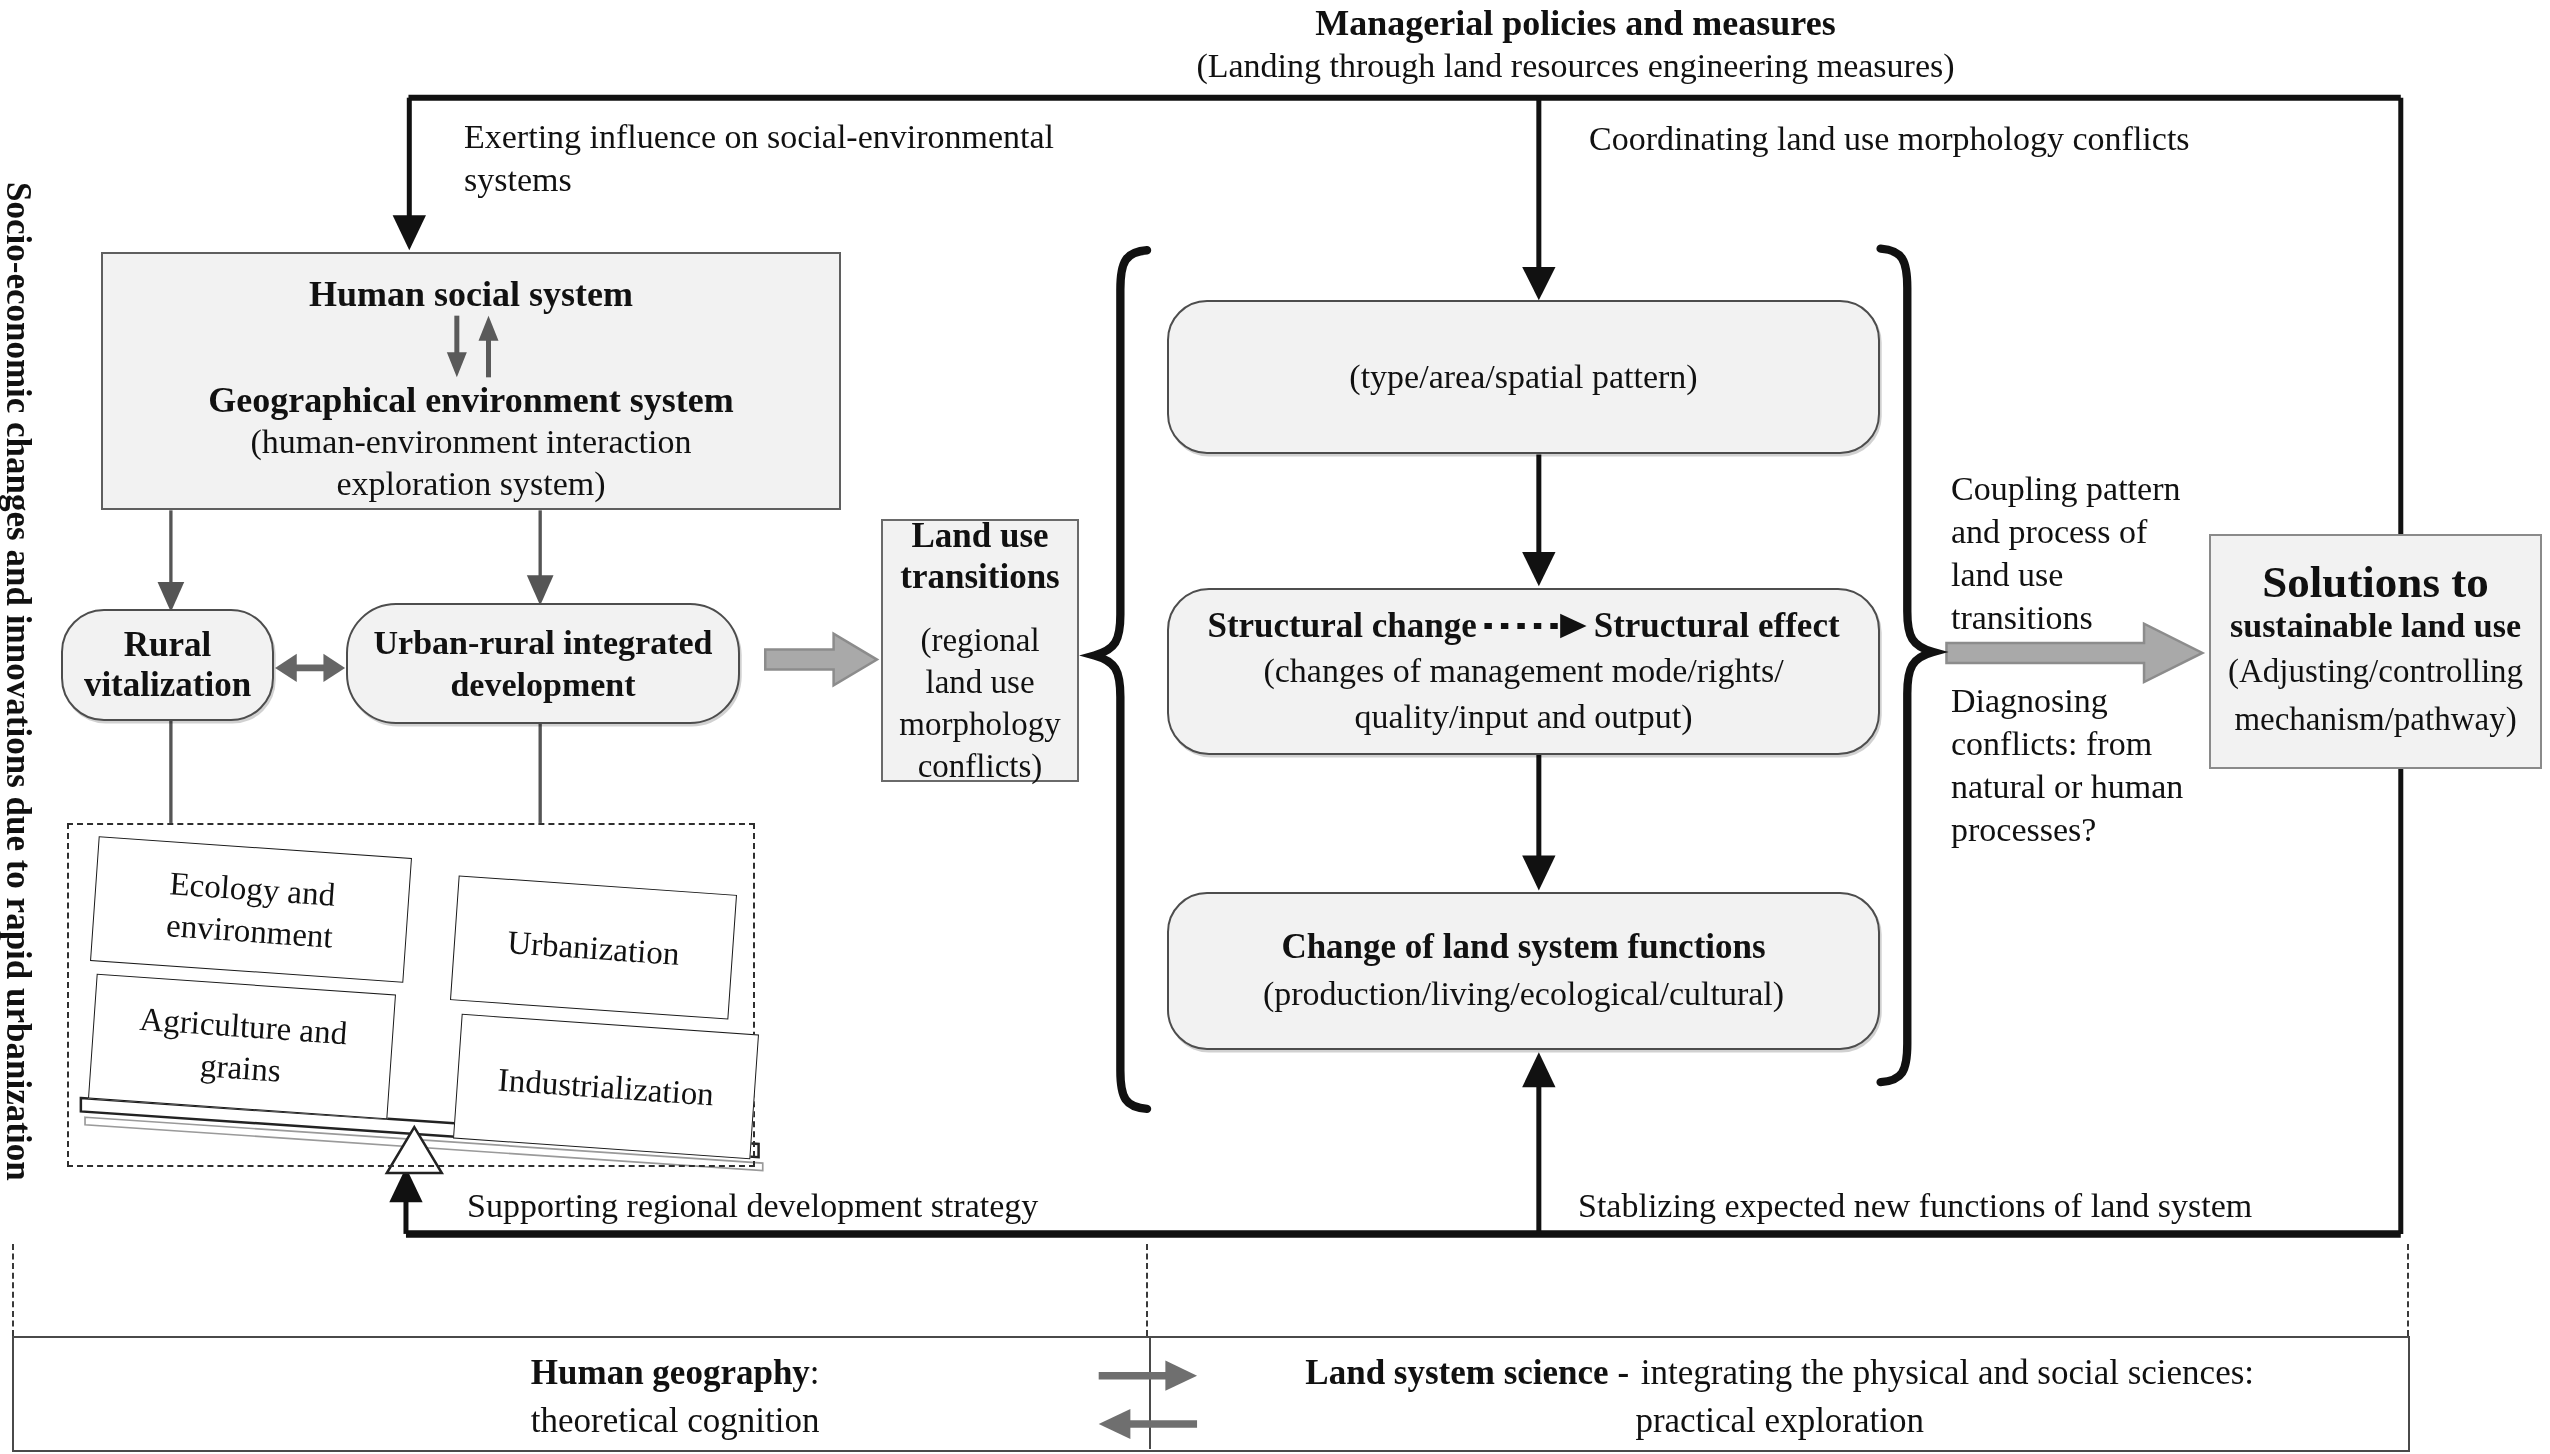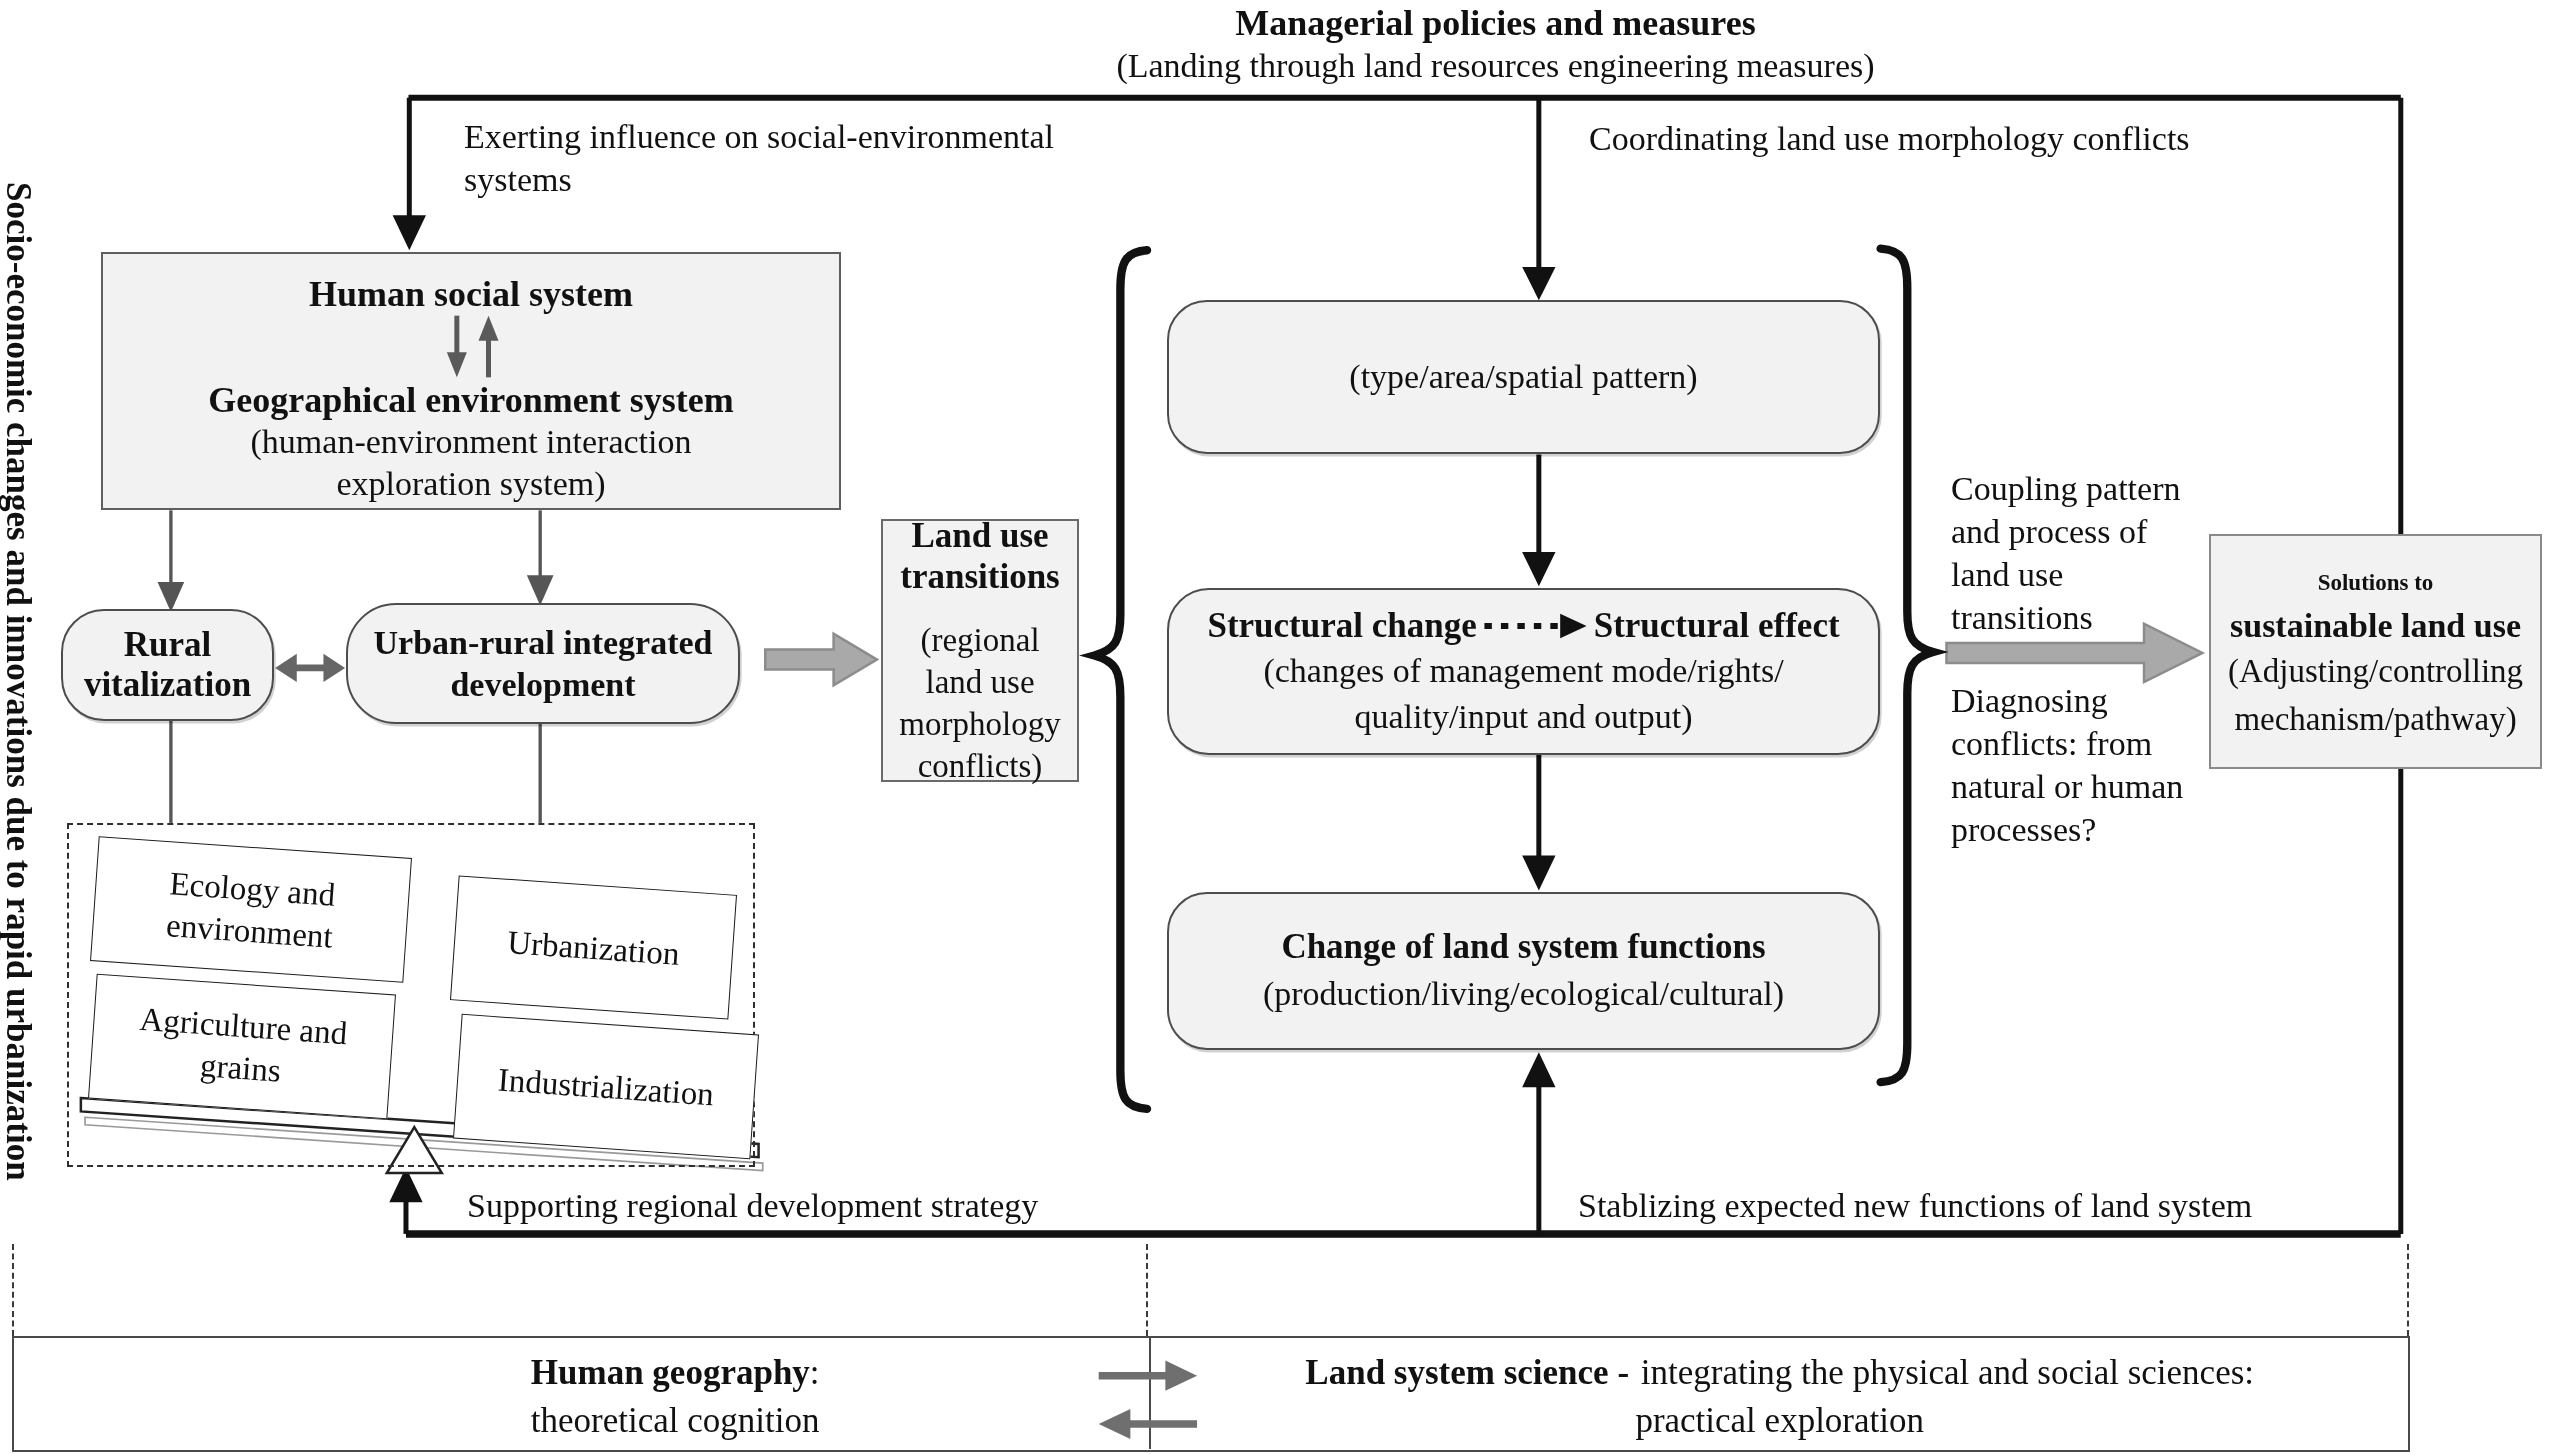--- a/index.html
+++ b/index.html
@@ -93,21 +93,21 @@
     <polygon points="497,1352 464,1407 530,1407" fill="#ffffff" stroke="#222222" stroke-width="3"></polygon>
 
     <line x1="1318" y1="1650" x2="1400" y2="1650" stroke="#6f6f6f" stroke-width="9"></line>
     <polygon points="1398,1632 1398,1668 1436,1650" fill="#6f6f6f"></polygon>
     <line x1="1436" y1="1708" x2="1354" y2="1708" stroke="#6f6f6f" stroke-width="9"></line>
     <polygon points="1356,1690 1356,1726 1318,1708" fill="#6f6f6f"></polygon>
   </svg>
 
   <div class="abs vlabel" style="left:38px;top:182px;">Socio-economic changes and innovations due to rapid urbanization</div>
 
-  <div class="abs ctr" style="left:912px;top:1.7px;width:1167px;">
+  <div class="abs ctr" style="left:992px;top:1.7px;width:1167px;">
     <div class="b" style="font-size:36px;line-height:42px;">Managerial policies and measures</div>
     <div style="font-size:34px;line-height:43px;">(Landing through land resources engineering measures)</div>
   </div>
   <div class="abs note" style="left:464px;top:115px;width:684px;">
     <div>Exerting influence on social-environmental</div>
     <div>systems</div>
   </div>
   <div class="abs note" style="left:1589px;top:117px;">Coordinating land use morphology conflicts</div>
 
   <div class="abs fillbox ctr" style="left:101px;top:252px;width:740px;height:258px;">
@@ -187,21 +187,21 @@
     <div>transitions</div>
   </div>
   <div class="abs note" style="left:1951px;top:679px;">
     <div>Diagnosing</div>
     <div>conflicts: from</div>
     <div>natural or human</div>
     <div>processes?</div>
   </div>
 
   <div class="abs ctr" style="left:2209px;top:534px;width:333px;height:235px;background:#f2f2f2;border:2.5px solid #8a8a8a;box-sizing:border-box;display:flex;flex-direction:column;justify-content:center;">
-    <div class="b" style="font-size:23px;line-height:43px;">Solutions to</div>
+    <div class="b" style="font-size:45px;line-height:43px;">Solutions to</div>
     <div class="b" style="font-size:34px;line-height:43px;">sustainable land use</div>
     <div style="font-size:33px;line-height:48px;">(Adjusting/controlling</div>
     <div style="font-size:33px;line-height:48px;">mechanism/pathway)</div>
   </div>
 
   <div class="abs note" style="left:467px;top:1184px;">Supporting regional development strategy</div>
   <div class="abs note" style="left:1578px;top:1184px;">Stablizing expected new functions of land system</div>
 
 </div>
 

